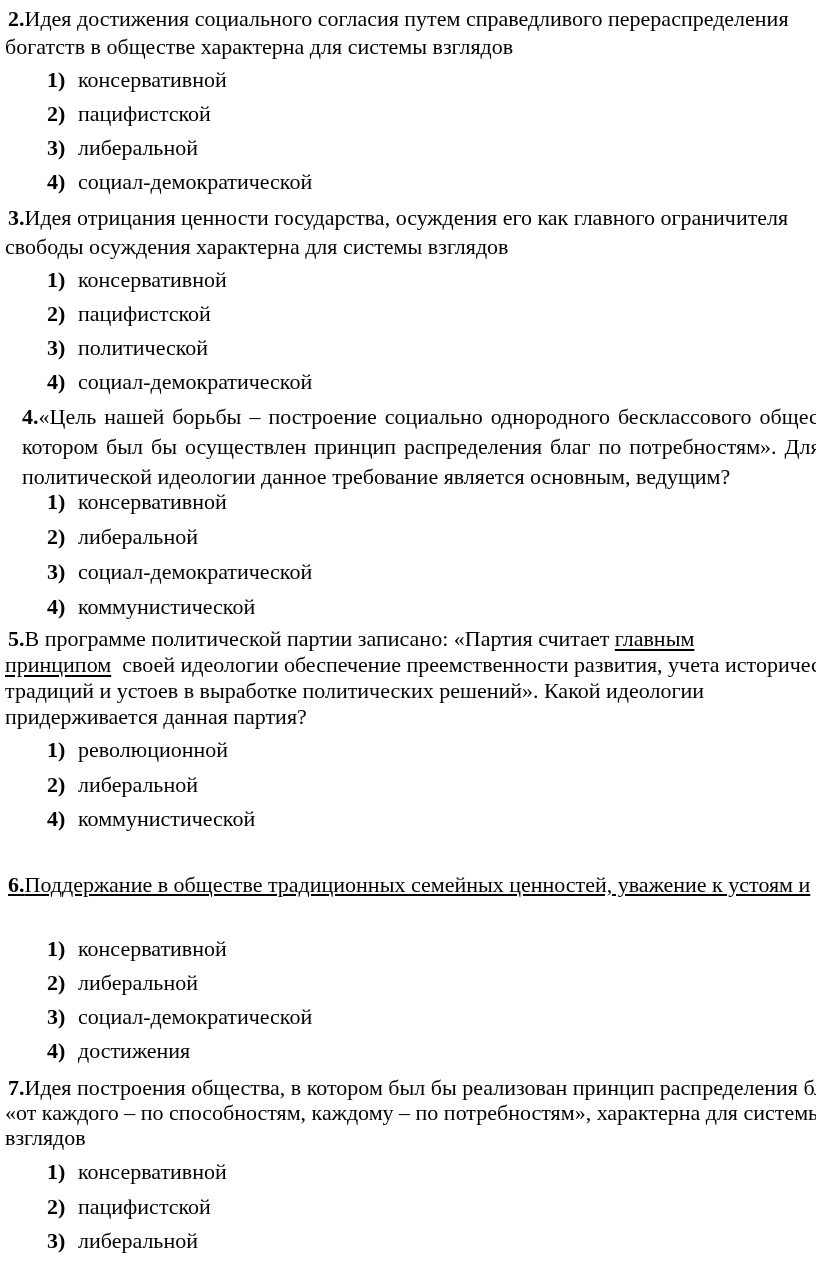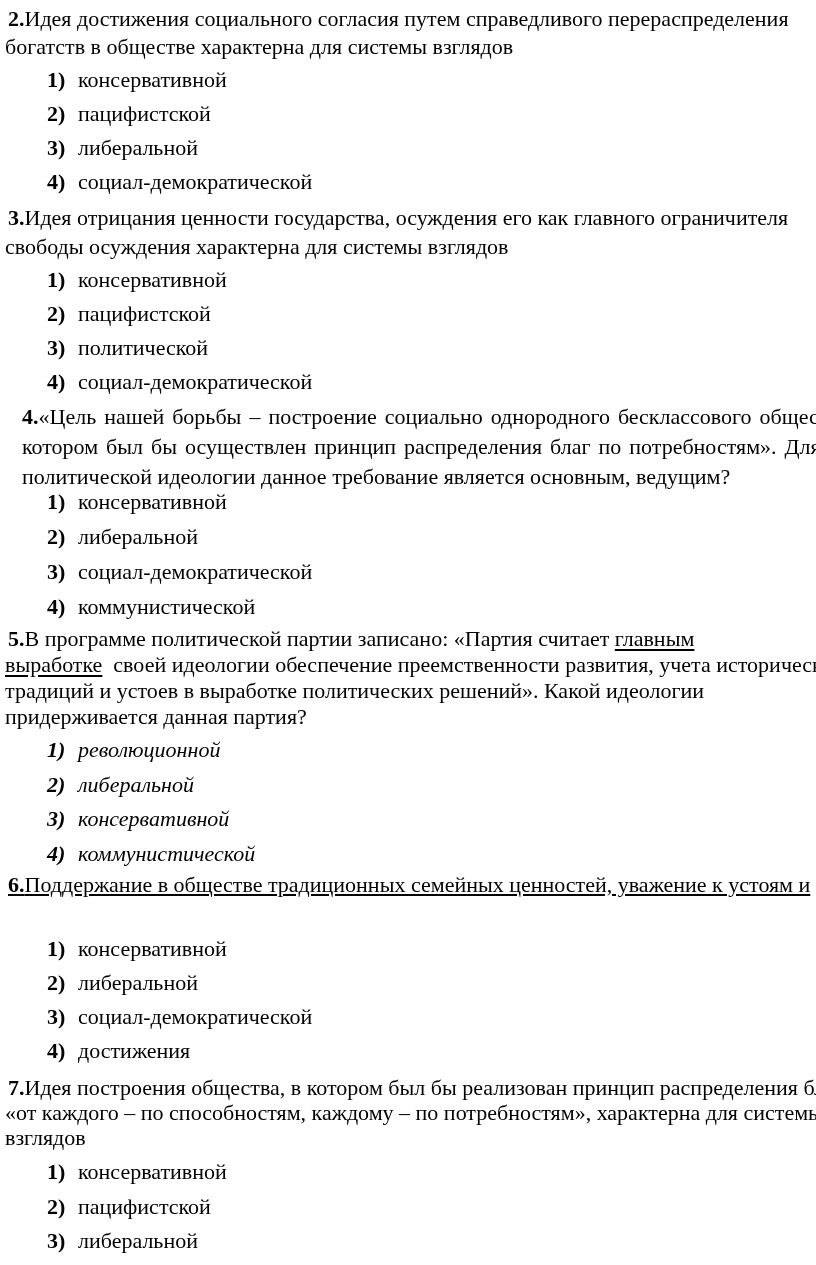--- a/index.html
+++ b/index.html
@@ -53,21 +53,21 @@
   #q2p { top: 5px;    line-height: 28px; }
   #q2o { top: 68px; }
   #q3p { top: 203px;  line-height: 29px; }
   #q3o { top: 268px; }
   #q4p { top: 402px;  left: 22px; line-height: 30px; }
   #q4p .wide { word-spacing: 2.5px; }
   #q4o { top: 490px; }
   #q4o .opt { margin-bottom: 11px; }
   #q5p { top: 626px;  line-height: 26px; }
   #q5o { top: 738px; }
-  #q5o .opt { margin-bottom: 10.5px; font-style: italic; }
+  #q5o .opt { margin-bottom: 10.5px; }
   #q6p { top: 871px;  line-height: 28px; text-decoration: underline; }
   #q6o { top: 937px; }
   #q7p { top: 1075px; line-height: 25px; }
   #q7o { top: 1160px; }
   #q7o .opt { margin-bottom: 10.5px; }
 </style>
 </head>
 <body>
 
 <div class="page">
@@ -101,28 +101,27 @@
   </div>
   <div class="opts" id="q4o">
     <div class="opt"><span class="opt-num">1)</span><span class="opt-label">консервативной</span></div>
     <div class="opt"><span class="opt-num">2)</span><span class="opt-label">либеральной</span></div>
     <div class="opt"><span class="opt-num">3)</span><span class="opt-label">социал-демократической</span></div>
     <div class="opt"><span class="opt-num">4)</span><span class="opt-label">коммунистической</span></div>
   </div>
 
   <div class="qpara" id="q5p">
     <p class="qline first"><span class="qnum">5.</span><span>В программе политической партии записано: «Партия считает </span><span class="uline">главным</span></p>
-    <p class="qline"><span class="uline">выработке</span><span>  своей идеологии обеспечение преемственности развития, учета исторических</span></p>
+    <p class="qline"><span class="uline">принципом</span><span>  своей идеологии обеспечение преемственности развития, учета исторических</span></p>
     <p class="qline">традиций и устоев в выработке политических решений». Какой идеологии</p>
     <p class="qline">придерживается данная партия?</p>
   </div>
   <div class="opts" id="q5o">
     <div class="opt"><span class="opt-num">1)</span><span class="opt-label">революционной</span></div>
     <div class="opt"><span class="opt-num">2)</span><span class="opt-label">либеральной</span></div>
-    <div class="opt"><span class="opt-num">3)</span><span class="opt-label">консервативной</span></div>
     <div class="opt"><span class="opt-num">4)</span><span class="opt-label">коммунистической</span></div>
   </div>
 
   <div class="qpara" id="q6p">
     <p class="qline first"><span class="qnum">6.</span><span>Поддержание в обществе традиционных семейных ценностей, уважение к устоям и</span></p>
   </div>
   <div class="opts" id="q6o">
     <div class="opt"><span class="opt-num">1)</span><span class="opt-label">консервативной</span></div>
     <div class="opt"><span class="opt-num">2)</span><span class="opt-label">либеральной</span></div>
     <div class="opt"><span class="opt-num">3)</span><span class="opt-label">социал-демократической</span></div>

